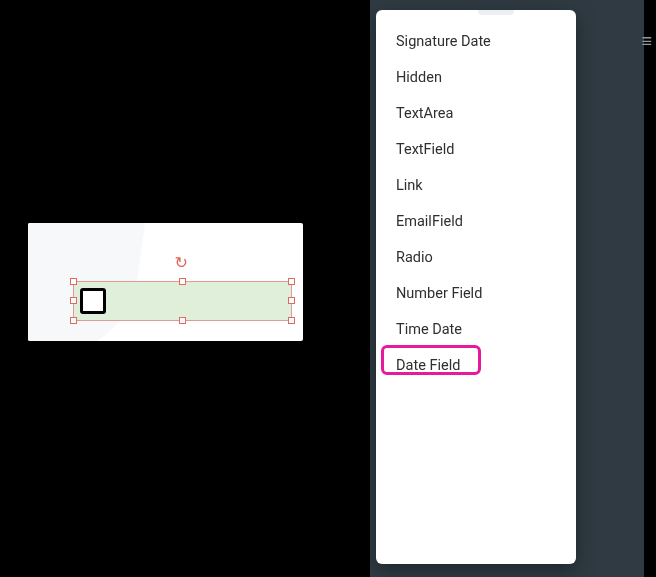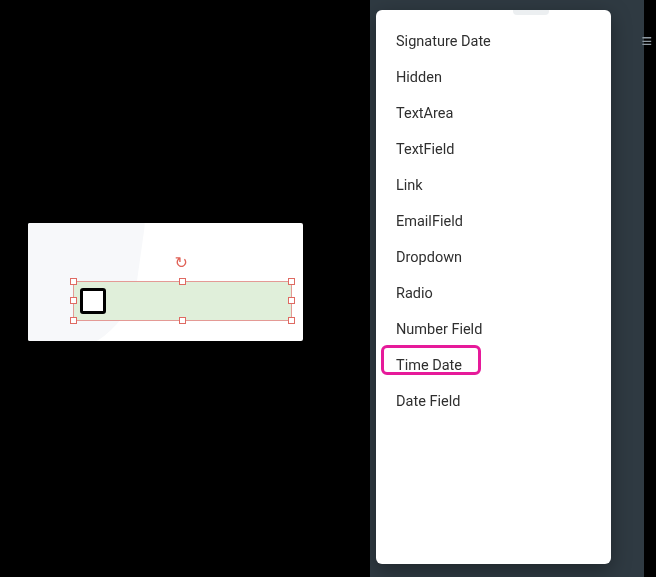--- a/index.html
+++ b/index.html
@@ -94,21 +94,21 @@
       right: -8px;
       top: 30px;
       color: #8f9aa3;
       font-size: 18px;
       letter-spacing: 0;
     }
     .dropdown {
       position: absolute;
       left: 6px;
       top: 10px;
-      width: 235px;
+      width: 200px;
       height: 554px;
       background: #fff;
       border-radius: 6px;
       box-shadow: 0 6px 20px rgba(0,0,0,0.35);
       overflow: hidden;
     }
     .dropdown-top-notch {
       position: absolute;
       right: 62px;
       top: 0;
@@ -167,21 +167,20 @@
 
   <div class="dropdown">
     <div class="dropdown-top-notch"></div>
     <div class="dropdown-list" id="dropdown-list">
         <div class="dropdown-item">Signature Date</div>
         <div class="dropdown-item">Hidden</div>
         <div class="dropdown-item">TextArea</div>
         <div class="dropdown-item">TextField</div>
         <div class="dropdown-item">Link</div>
         <div class="dropdown-item">EmailField</div>
-        <div class="dropdown-item">Dropdown</div>
         <div class="dropdown-item">Radio</div>
         <div class="dropdown-item">Number Field</div>
         <div class="dropdown-item">Time Date</div>
         <div class="dropdown-item">Date Field</div>
       </div>
     <div class="highlight-box" id="highlight-box" style="left: 5px; width: 100px; top: 335px; height: 30px;"></div>
   </div>
 </div>
 
 </body></html>

